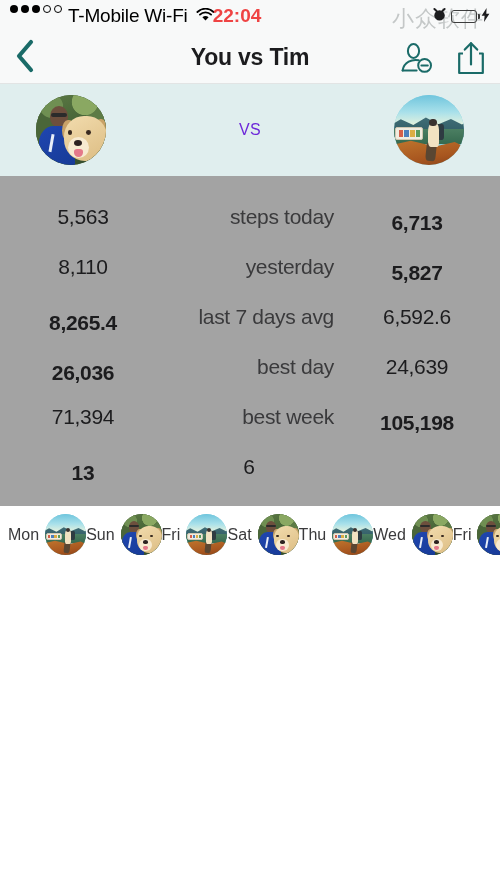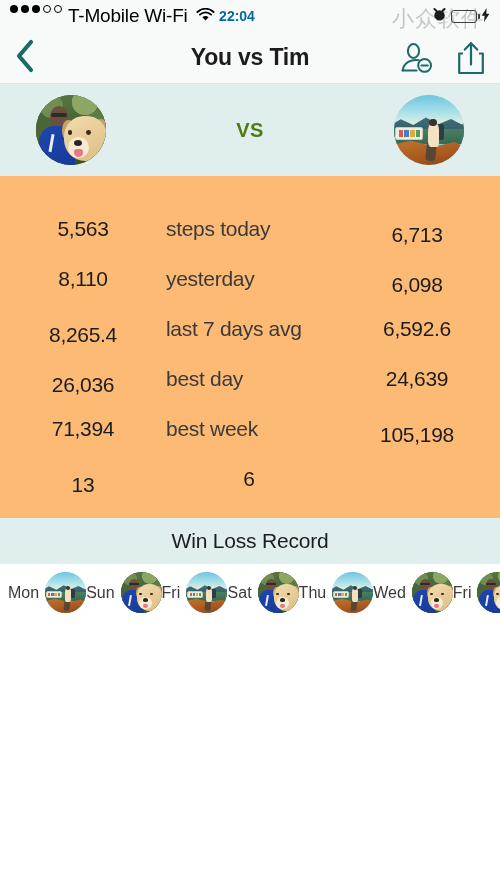--- a/index.html
+++ b/index.html
@@ -27,23 +27,23 @@
   .sb-dots { display:flex; align-items:center; gap:3px; }
   .dot { width:8px; height:8px; border-radius:50%; }
   .dot.filled { background:#000; }
   .dot.hollow { background:transparent; border:1.4px solid #000; }
   .carrier { font-size:19px; color:#000; font-weight:400; }
   .wifi-ic { display:inline-block; margin-left:2px; }
   .sb-time {
     position:absolute;
     left:0; right:0;
     text-align:center;
-    font-size:14px;
+    font-size:19px;
     font-weight:700;
-    color:#0369a1;
+    color:#ef4444;
     letter-spacing:0px;
     padding-right:26px;
   }
   .sb-right {
     margin-left:auto;
     display:flex;
     align-items:center;
     gap:4px;
     position:relative;
     z-index:3;
@@ -117,23 +117,23 @@
     padding:0 36px;
   }
   .avatar {
     width:70px; height:70px;
     border-radius:50%;
     overflow:hidden;
     position:relative;
     flex:0 0 auto;
   }
   .vs-label {
-    font-size:20px;
-    color:#4d7c0f;
-    font-weight:700;
+    font-size:16px;
+    color:#6d28d9;
+    font-weight:400;
     letter-spacing:0.3px;
   }
 
   
   .av-you { background:#3d5a34; }
   .av-you .foliage {
     position:absolute; inset:0;
     background:
       radial-gradient(circle at 22% 16%, #6f8f52 0 14%, transparent 15%),
       radial-gradient(circle at 70% 10%, #8aa862 0 16%, transparent 17%),
@@ -268,42 +268,42 @@
   .av-tim .hiker-leg {
     position:absolute; left:46%; top:68%;
     width:14%; height:26%;
     background:#5a4632;
     border-radius:10% 10% 28% 28%;
     transform:rotate(6deg);
   }
 
   
   .stats {
-    background:#fdba74;
-    padding:28px 0 14px;
+    background:#a3a3a3;
+    padding:16px 0 14px;
   }
   .stat-row {
     height:50px;
     display:flex;
     align-items:center;
     font-size:21px;
     letter-spacing:-0.3px;
   }
   .stat-left, .stat-right {
     flex:0 0 33.2%;
     text-align:center;
     color:#1c1c1e;
   }
   .stat-label {
     flex:1 1 auto;
-    text-align:left;
+    text-align:right;
     color:#3a3a3c;
     font-weight:400;
   }
-  .win { font-weight:400;margin-top:12px; }
+  .win { font-weight:700;margin-top:12px; }
 
   
   .wlr-band {
     background:#e0eeee;
     height:46px;
     display:flex;
     align-items:center;
     justify-content:center;
   }
   .wlr-title {
@@ -443,21 +443,21 @@
 
     <div class="stat-row">
       <div class="stat-left">5,563</div>
       <div class="stat-label">steps today</div>
       <div class="stat-right win">6,713</div>
     </div>
 
     <div class="stat-row">
       <div class="stat-left">8,110</div>
       <div class="stat-label">yesterday</div>
-      <div class="stat-right win">6,098</div>
+      <div class="stat-right win">5,827</div>
     </div>
 
     <div class="stat-row">
       <div class="stat-left win">8,265.4</div>
       <div class="stat-label">last 7 days avg</div>
       <div class="stat-right">6,592.6</div>
     </div>
 
     <div class="stat-row">
       <div class="stat-left win">26,036</div>
@@ -472,23 +472,20 @@
     </div>
 
 
     <div class="stat-row">
       <div class="stat-left win">13</div>
       <div class="stat-right">6</div>
     </div>
 
   </div>
 
-  <div class="wlr-band">
-    <div class="wlr-title">Win Loss Record</div>
-  </div>
 
   <div class="wlr-strip">
 
     <div class="wlr-cell">
       <div class="wlr-day">Mon</div>
       <div class="avatar av-tim">
         <span class="sky"></span>
           <span class="mtn-far"></span>
           <span class="valley"></span>
         <span class="ridge"></span>

